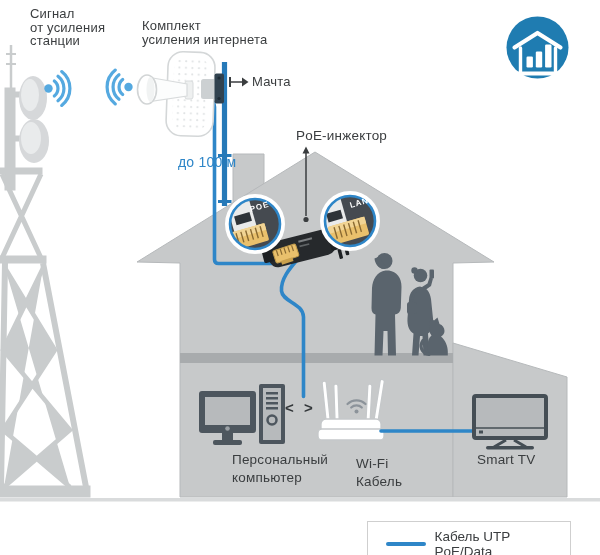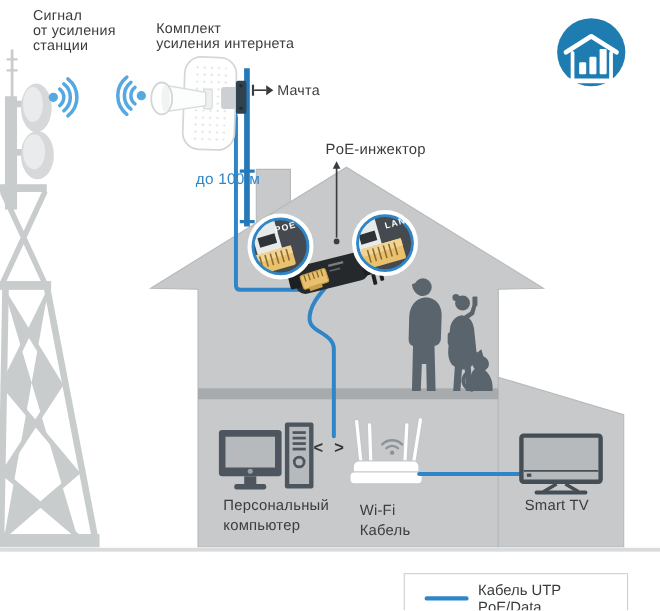--- a/index.html
+++ b/index.html
@@ -8,21 +8,21 @@
     --tower-gray:#c9cccd; --dish-gray:#d6d8da; --silhouette-gray:#5a646d;
     --device-slate:#4d565e; --tv-frame:#454e55; --screen-gray:#b7babc;
     --text-dark:#3a3d3f; --connector-yellow:#e9c06c; --injector-black:#26292c;
     --legend-border:#cfcfcf; --ground-gray:#d9dbdc;
   }
   html,body{margin:0;padding:0;background:#fff;}
   #stage{position:relative;width:600px;height:555px;background:#fff;overflow:hidden;
          font-family:"Liberation Sans","DejaVu Sans",sans-serif;color:var(--text-dark);}
   #art{position:absolute;left:0;top:0;}
   .lbl{position:absolute;font-size:13px;line-height:13.5px;letter-spacing:.2px;white-space:pre;}
-  .lbl.lh18{line-height:18px;}
+  .lbl.lh18{line-height:18px;margin-left:29px;}
   .blue{color:var(--cable-blue);font-size:14px;}
   .port-lbl{position:absolute;color:#fff;font-size:8px;font-weight:bold;letter-spacing:1px;
             transform:rotate(-16deg);transform-origin:left center;}
   .brackets{position:absolute;font-size:15px;font-weight:bold;letter-spacing:3px;color:#33373a;}
   .legend{position:absolute;left:367px;top:521px;width:204px;height:46px;background:#fff;
           border:1.5px solid var(--legend-border);display:flex;align-items:center;
           padding-left:18px;box-sizing:border-box;gap:9px;}
   .legend-line{display:inline-block;width:40px;height:3.5px;background:var(--cable-blue);border-radius:2px;}
   .legend-text{font-size:13.5px;}
   

